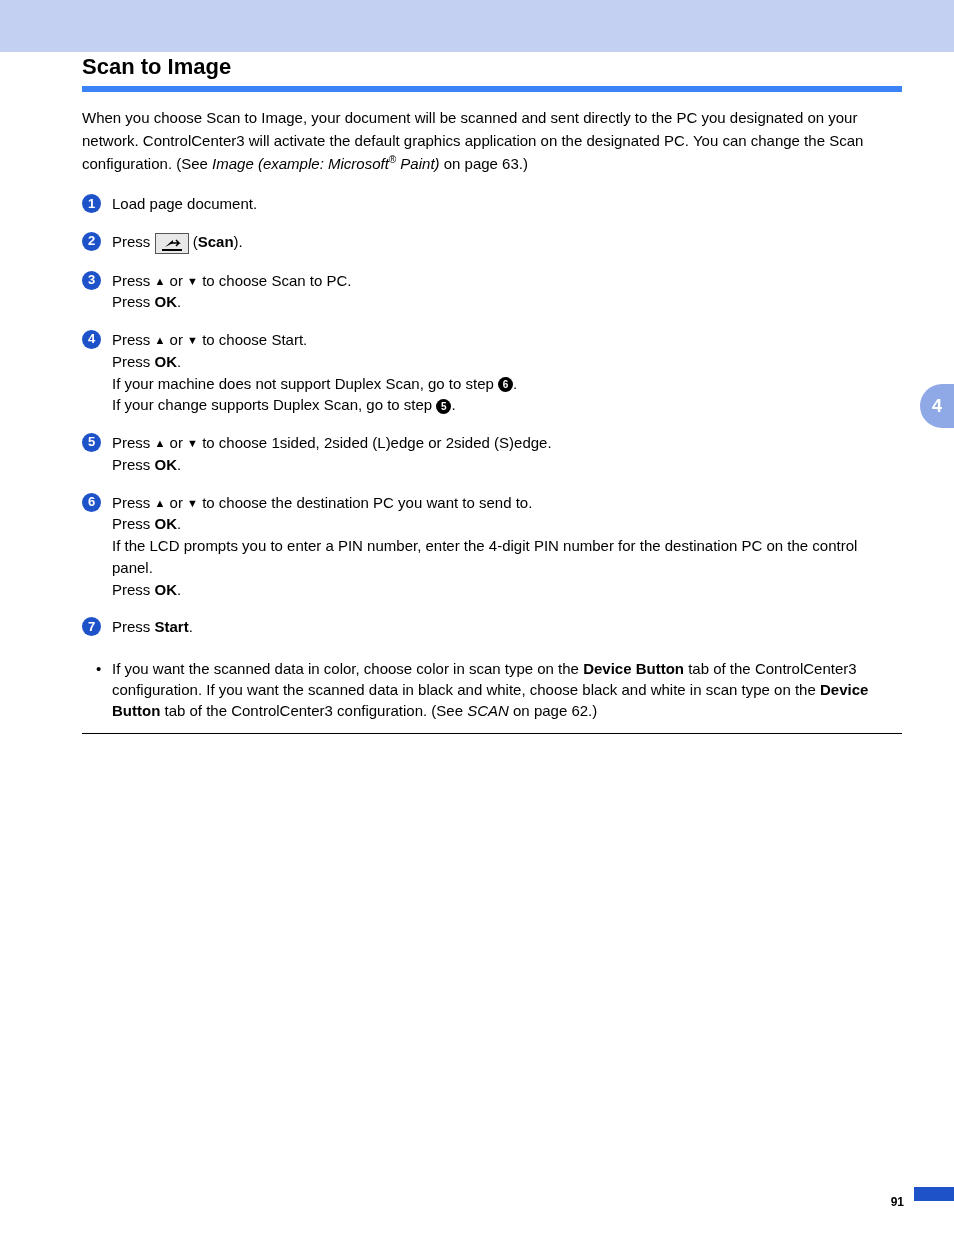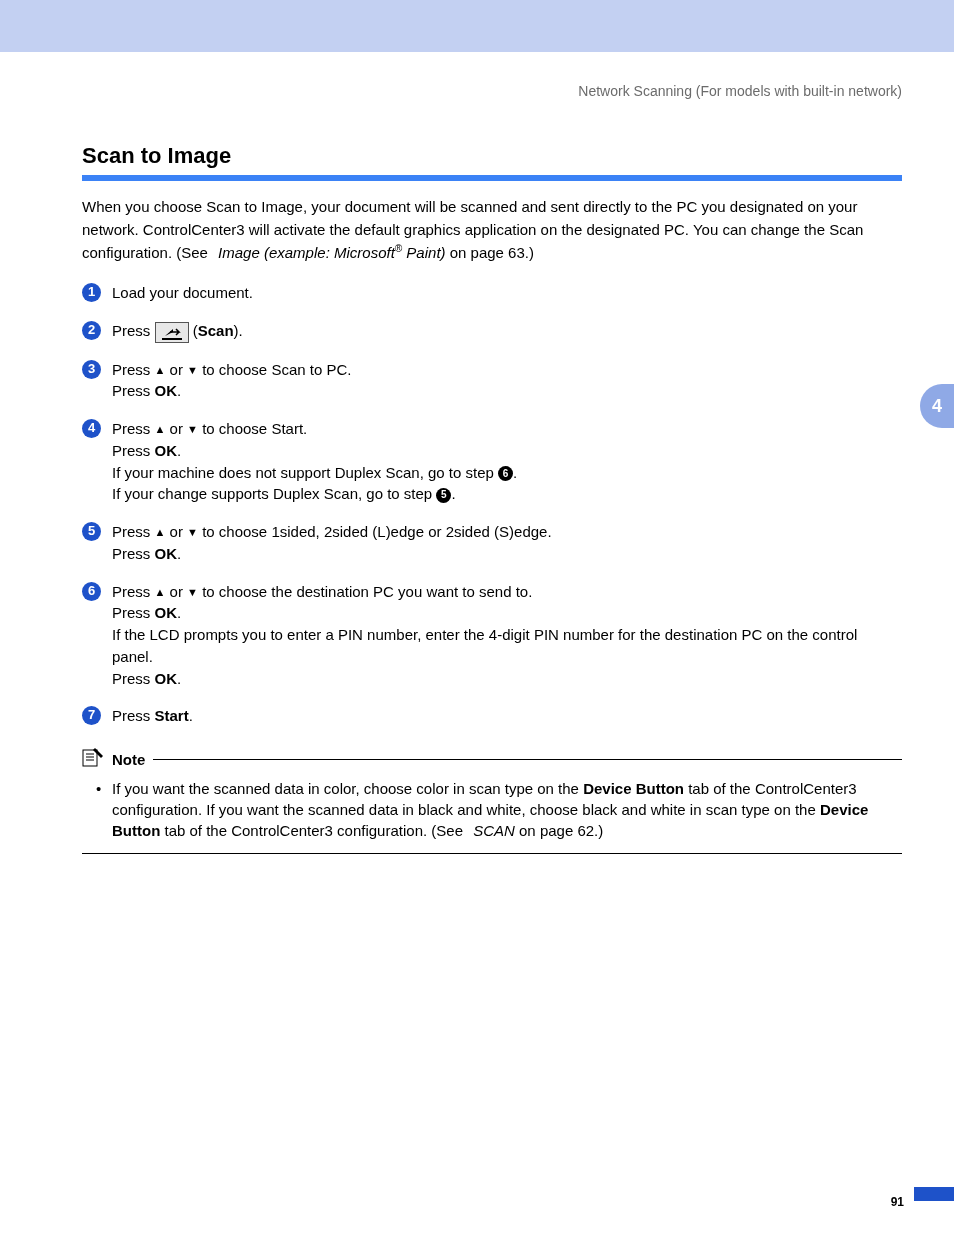--- a/index.html
+++ b/index.html
@@ -156,40 +156,39 @@
     background: #1e52c9;
   }
   .page-number {
     position: absolute;
     right: 50px;
     bottom: 25px;
     font-weight: bold;
     font-size: 12px;
   }
   b { font-weight: bold; }
-  i { font-style: italic; margin-left: 6px; }
+  i { font-style: italic; }
 </style>
 </head>
 <body>
 
 <div class="top-bar"></div>
 
 <div class="page">
 
-  <div class="header-text">Network Scanning (For models with built-in network)</div>
 
   <h2 class="section-title">Scan to Image</h2>
 
   <div class="intro">
     <span>When you choose Scan to Image, your document will be scanned and sent directly to the PC you designated on your network. ControlCenter3 will activate the default graphics application on the designated PC. You can change the Scan configuration. (See </span><i><span>Image (example: Microsoft</span><span class="reg">®</span><span> Paint)</span></i><span> on page 63.)</span>
   </div>
 
   <div class="step">
     <span class="step-num">1</span>
-    <span>Load your document.</span>
+    <span>Load page document.</span>
   </div>
 
   <div class="step">
     <span class="step-num">2</span>
     <span>Press </span>
     <span class="icon-box">
       <svg width="20" height="14" viewBox="0 0 20 14">
         <rect x="0" y="11" width="20" height="2" fill="#000"></rect>
         <path d="M2 10 L10 3 L10 6 L18 6 L18 3 L10 10" fill="none"></path>
         <path d="M3 9 L11 2 L11 5 L3 9 Z" fill="#000"></path>
@@ -226,33 +225,20 @@
     <span>If the LCD prompts you to enter a PIN number, enter the 4-digit PIN number for the destination PC on the control panel.</span><br>
     <span>Press </span><b>OK</b><span>.</span>
   </div>
 
   <div class="step">
     <span class="step-num">7</span>
     <span>Press </span><b>Start</b><span>.</span><br>
   </div>
 
   <div class="note-block">
-    <div class="note-head">
-      <span>
-        <svg width="22" height="20" viewBox="0 0 22 20">
-          <rect x="1" y="3" width="14" height="16" fill="none" stroke="#000" stroke-width="1"></rect>
-          <line x1="4" y1="7" x2="12" y2="7" stroke="#000" stroke-width="1"></line>
-          <line x1="4" y1="10" x2="12" y2="10" stroke="#000" stroke-width="1"></line>
-          <line x1="4" y1="13" x2="12" y2="13" stroke="#000" stroke-width="1"></line>
-          <path d="M13 1 L21 9 L19 11 L11 3 Z" fill="#000"></path>
-        </svg>
-      </span>
-      <span class="note-title">Note</span>
-      <div class="note-line-long"></div>
-    </div>
     <ul class="note-list">
       <li>
         <span>If you want the scanned data in color, choose color in scan type on the </span><b>Device Button</b><span> tab of the ControlCenter3 configuration. If you want the scanned data in black and white, choose black and white in scan type on the </span><b>Device Button</b><span> tab of the ControlCenter3 configuration. (See </span><i>SCAN</i><span> on page 62.)</span>
       </li>
     </ul>
     <div class="note-bottom-rule"></div>
   </div>
 
   <div class="chapter-tab">4</div>
   <div class="page-number">91</div>

